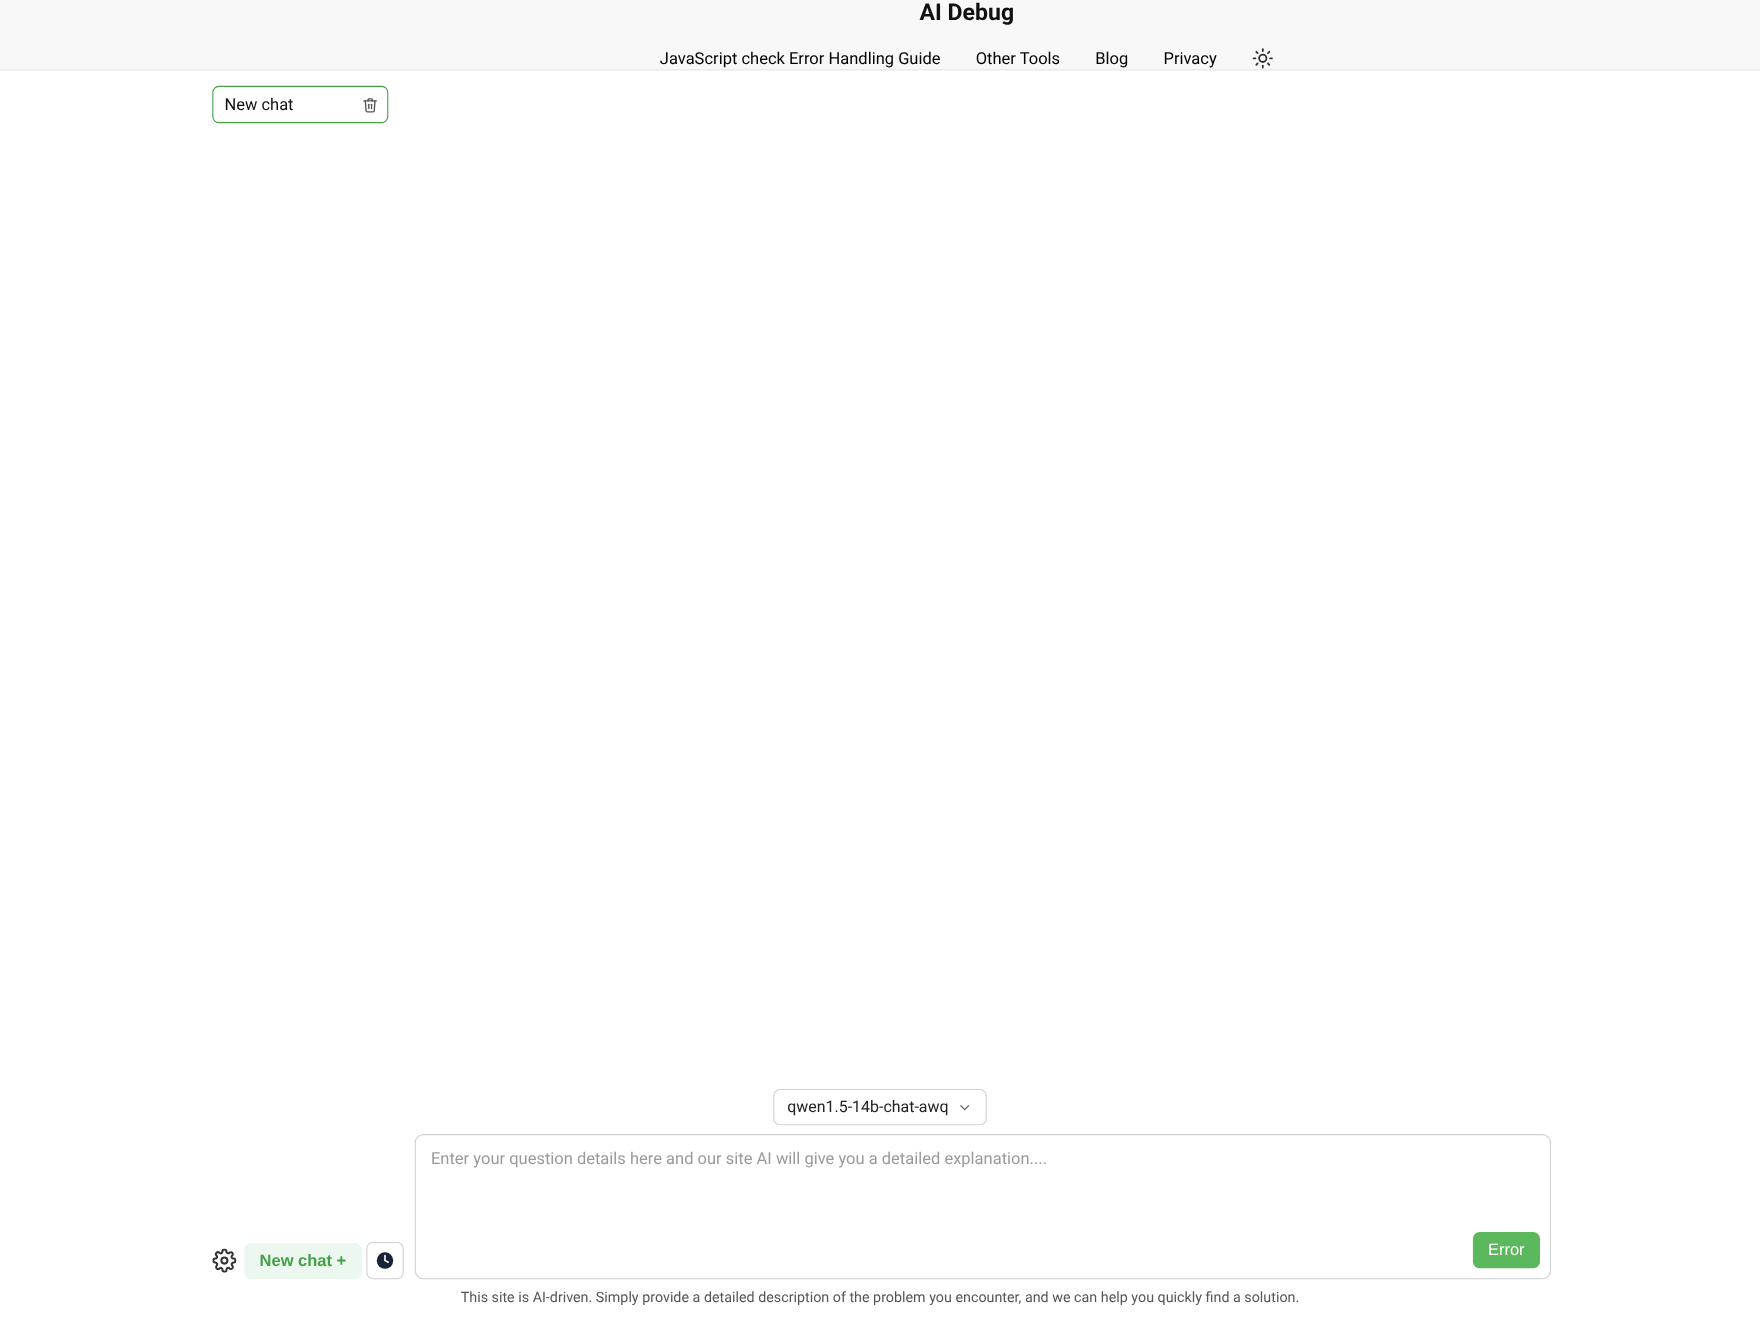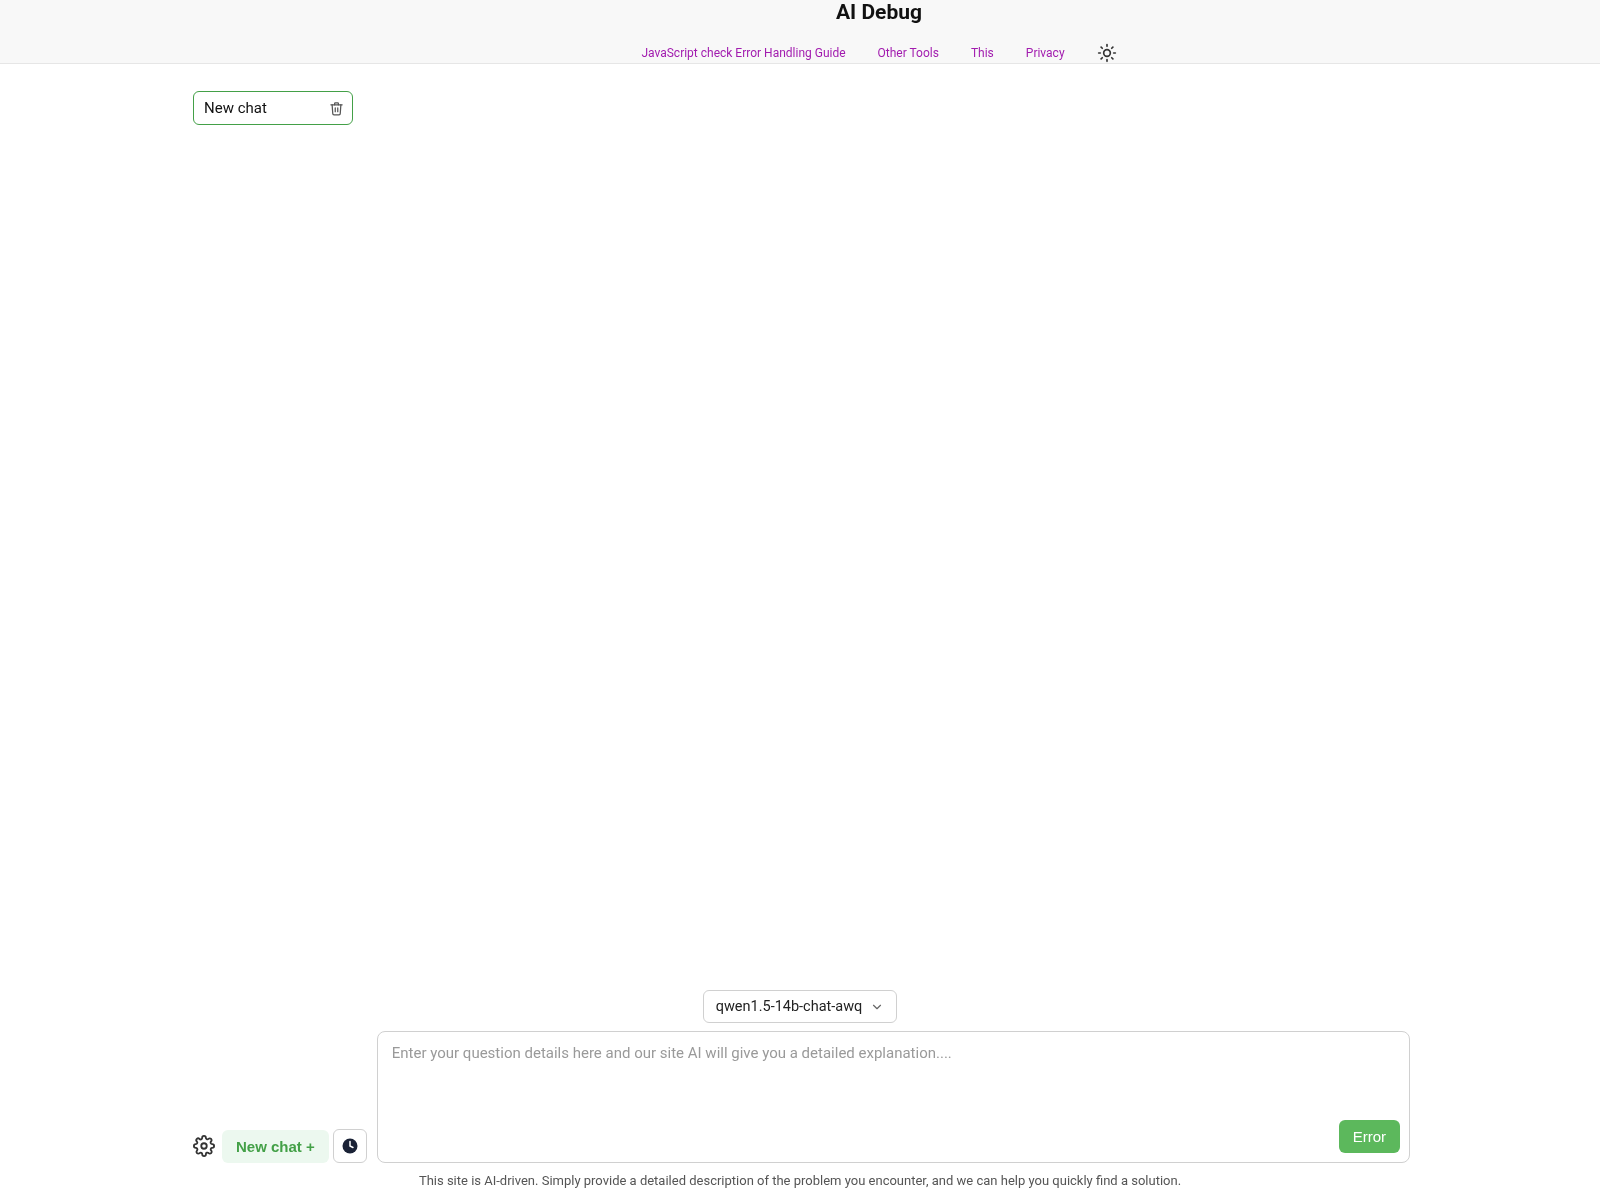--- a/index.html
+++ b/index.html
@@ -29,22 +29,22 @@
     font-weight: 700;
     font-size: 21px;
     color: #111;
   }
   .nav {
     display: flex;
     align-items: center;
     gap: 32px;
   }
   .nav a {
-    color: #a21caf;
-    font-size: 12px;
+    color: #000000;
+    font-size: 15px;
     text-decoration: none;
     cursor: pointer;
   }
   .theme-toggle {
     display: flex;
     align-items: center;
     cursor: pointer;
     color: #333;
   }
   .content {
@@ -60,21 +60,20 @@
     border: 1.5px solid #43a047;
     border-radius: 6px;
     background: #fff;
     display: flex;
     align-items: center;
     justify-content: space-between;
     padding: 0 8px 0 10px;
     font-size: 15px;
     color: #111;
     cursor: pointer;
-    margin-top: 13px;
   }
   .sidebar-chat .trash {
     color: #555;
     display: flex;
     align-items: center;
   }
   .bottom-area {
     position: absolute;
     left: 0;
     right: 0;
@@ -183,21 +182,21 @@
   }
 </style>
 </head>
 <body>
 
 <div class="header">
   <div class="logo">AI Debug</div>
   <div class="nav">
     <a>JavaScript check Error Handling Guide</a>
     <a>Other Tools</a>
-    <a>This</a>
+    <a>Blog</a>
     <a>Privacy</a>
     <span class="theme-toggle">
       <svg width="20" height="20" viewBox="0 0 24 24" fill="none" stroke="currentColor" stroke-width="2" stroke-linecap="round">
         <circle cx="12" cy="12" r="4"></circle>
         <line x1="12" y1="2" x2="12" y2="4"></line>
         <line x1="12" y1="20" x2="12" y2="22"></line>
         <line x1="4.93" y1="4.93" x2="6.34" y2="6.34"></line>
         <line x1="17.66" y1="17.66" x2="19.07" y2="19.07"></line>
         <line x1="2" y1="12" x2="4" y2="12"></line>
         <line x1="20" y1="12" x2="22" y2="12"></line>

